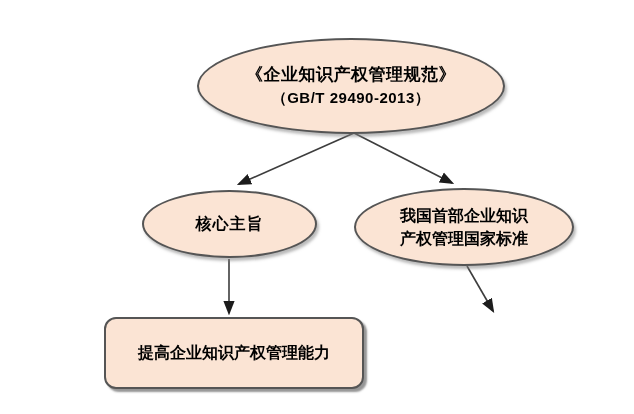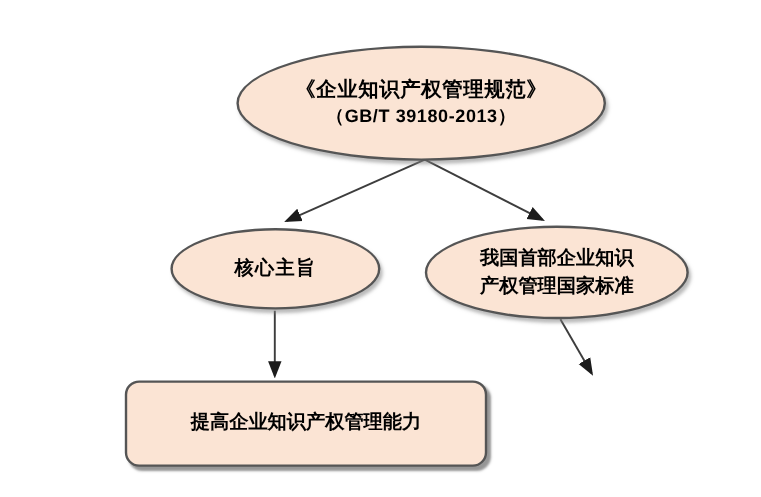--- a/index.html
+++ b/index.html
@@ -58,21 +58,21 @@
     font-size: 16px;
     letter-spacing: 1px;
   }
   .node-first-standard {
     left: 310px; top: 188px;
     width: 220px; height: 78px;
     font-size: 16px;
   }
   .node-improve {
     left: 60px; top: 317px;
-    width: 302px; height: 72px;
+    width: 260px; height: 72px;
     font-size: 16px;
   }
   .node-date {
     left: 328px; top: 317px;
     width: 256px; height: 72px;
     font-size: 16px;
   }
 </style>
 </head>
 <body>
@@ -86,21 +86,21 @@
       </marker>
     </defs>
     <line x1="310" y1="133" x2="195" y2="184" stroke="#3d3d3d" stroke-width="1.6" marker-end="url(#arrowhead)"></line>
     <line x1="310" y1="133" x2="408" y2="183" stroke="#3d3d3d" stroke-width="1.6" marker-end="url(#arrowhead)"></line>
     <line x1="185" y1="259" x2="185" y2="313" stroke="#3d3d3d" stroke-width="1.6" marker-end="url(#arrowhead)"></line>
     <line x1="423" y1="266" x2="449" y2="311" stroke="#3d3d3d" stroke-width="1.6" marker-end="url(#arrowhead)"></line>
   </svg>
 
   <div class="node ellipse node-title">
     <div class="line1">《企业知识产权管理规范》</div>
-    <div class="line2">（GB/T 39180-2013）</div>
+    <div class="line2">（GB/T 29490-2013）</div>
   </div>
 
   <div class="node ellipse node-first-standard">
     <div>我国首部企业知识</div>
     <div>产权管理国家标准</div>
   </div>
 
   <div class="node ellipse node-core">
     <div>核心主旨</div>
   </div>

